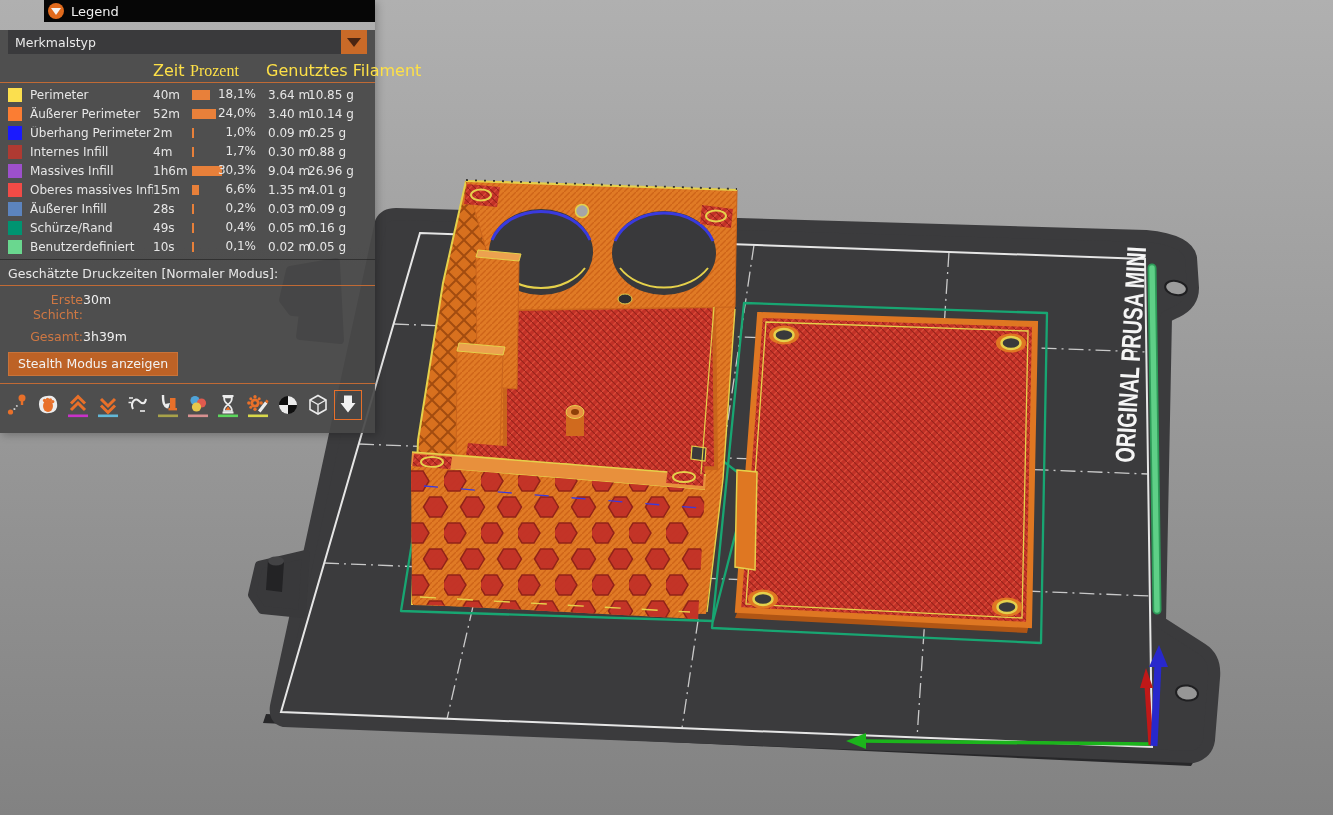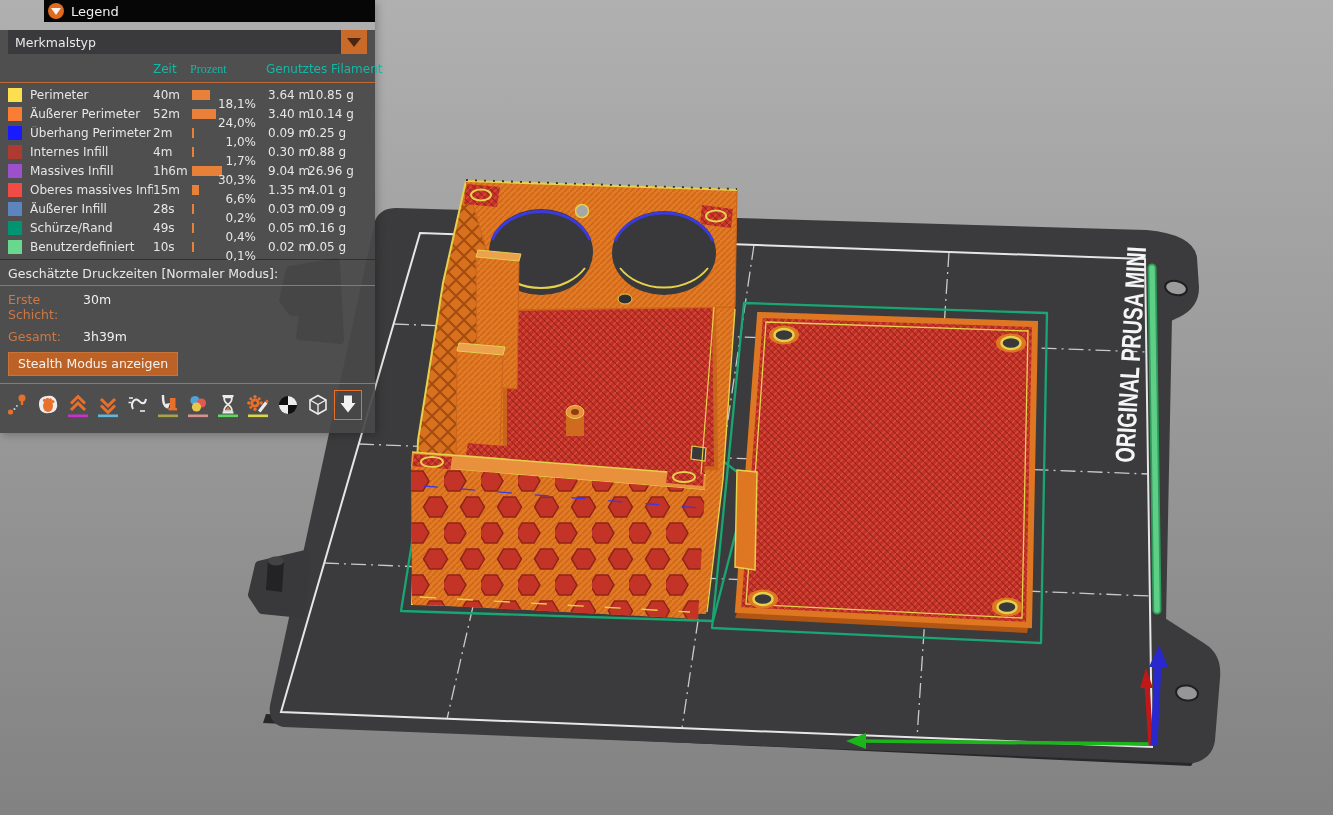--- a/index.html
+++ b/index.html
@@ -15,40 +15,40 @@
                 display:inline-flex;align-items:center;justify-content:center;}
   .collapse-ico i{width:0;height:0;border:5px solid transparent;border-top:7px solid #f3f3f3;
                   margin-top:5px;}
   .lg-body{background:rgba(72,72,72,.93);padding-bottom:8px;}
   .dropdown{position:relative;margin:8px;height:24px;background:#3a3a3c;
             display:flex;align-items:center;font-size:12.5px;color:#eaeaea;text-align:right;}
   .dropdown .dd-label{padding-left:7px;}
   .dd-btn{position:absolute;right:0;top:0;width:26px;height:24px;background:#c96a28;
           display:flex;align-items:center;justify-content:center;cursor:pointer;}
   .dd-btn i{width:0;height:0;border:7px solid transparent;border-top:9px solid #4a2512;margin-top:8px;}
-  .cols{display:flex;align-items:flex-start;height:18px;font-size:12px;color:#14b8a6;
+  .cols{display:flex;align-items:flex-end;height:18px;font-size:16px;color:#fde047;
         padding:0 8px 2px 8px;white-space:nowrap;}
   .cols .c-sp{width:145px;flex:none;}
   .cols .c-time{width:37px;flex:none;}
   .cols .c-pct{width:76px;flex:none;font-family:Liberation Serif, serif;}
   .cols .c-fil{flex:1;}
   .sep-orange{height:1px;background:#c06a35;margin:0 0 2px 0;}
   .lrow{display:flex;align-items:center;height:19px;padding:0 8px;font-size:12px;white-space:nowrap;}
   .sw{width:14px;height:14px;flex:none;margin-right:8px;}
   .lbl{width:123px;flex:none;overflow:hidden;}
   .time{width:37px;flex:none;}
   .barwrap{width:70px;flex:none;position:relative;height:19px;}
   .bar{position:absolute;left:2px;top:4.5px;height:10px;background:#e8803a;}
-  .pct{position:absolute;right:4px;top:12px;font-style:normal;}
+  .pct{position:absolute;right:4px;top:2px;font-style:normal;}
   .mval{width:40px;flex:none;margin-left:8px;}
   .gval{flex:1;}
   .sep-dark{height:1px;background:rgba(25,25,25,.55);margin-top:3px;}
   .est-head{font-size:12.5px;padding:6px 8px 4px 8px;color:#e8e8e8;}
   .est-row{display:flex;font-size:12.5px;padding:4px 8px 3px 8px;}
-  .est-row .el{width:75px;flex:none;color:#ce7743;}
+  .est-row .el{width:75px;flex:none;color:#ce7743;text-align:right;}
   .est-row .ev{color:#f0f0f0;}
   .stealth-btn{display:inline-block;margin:5px 8px 7px 8px;padding:3px 9px 4px 9px;
                background:#bd6226;border:1px solid #c8733a;color:#f2f2f2;font-size:12.5px;cursor:pointer;}
   .tools{display:flex;gap:6px;padding:6px 6px 7px 6px;align-items:center;}
   .tool{width:24px;height:26px;flex:none;position:relative;cursor:pointer;}
   .tool.selected{outline:1.6px solid #e8702a;outline-offset:1px;}
   .tool svg{display:block;}
 </style>
 </head>
 <body>

